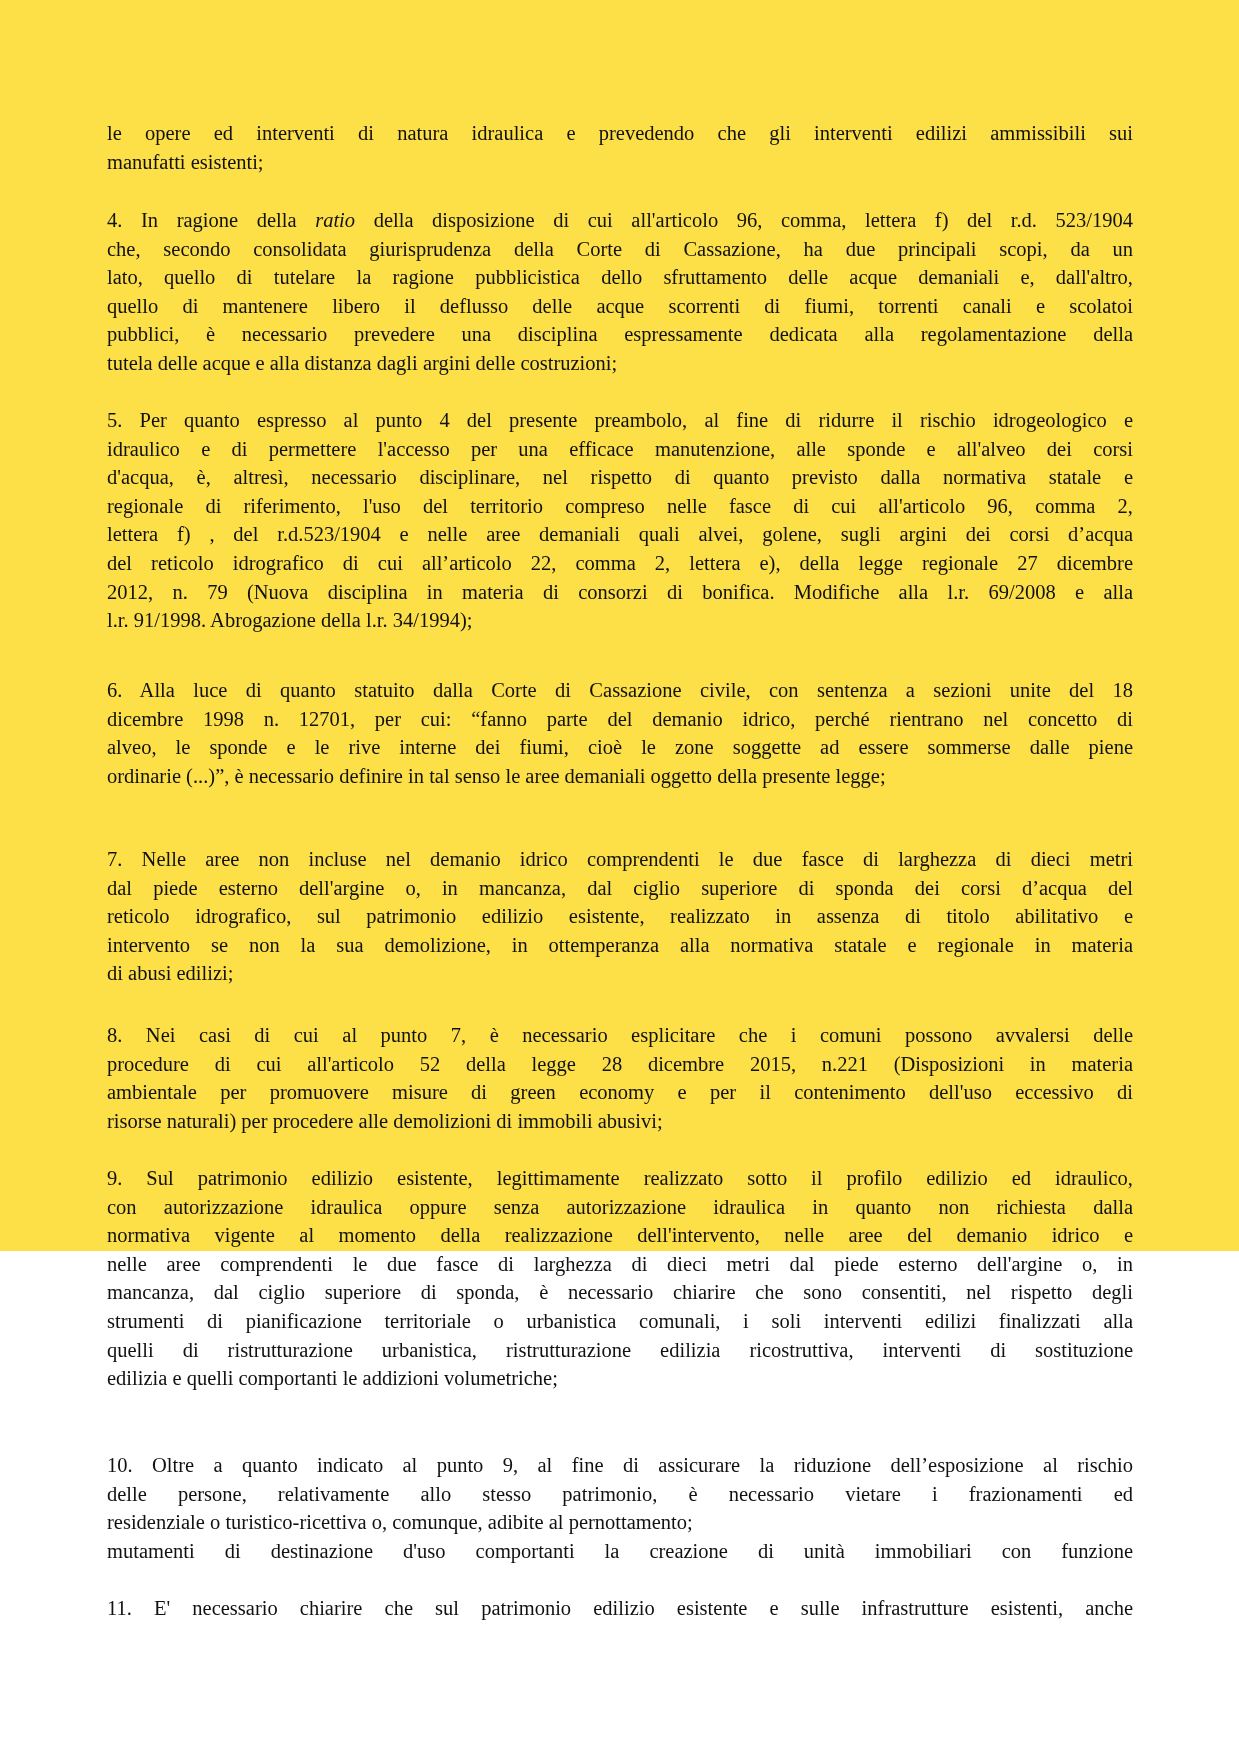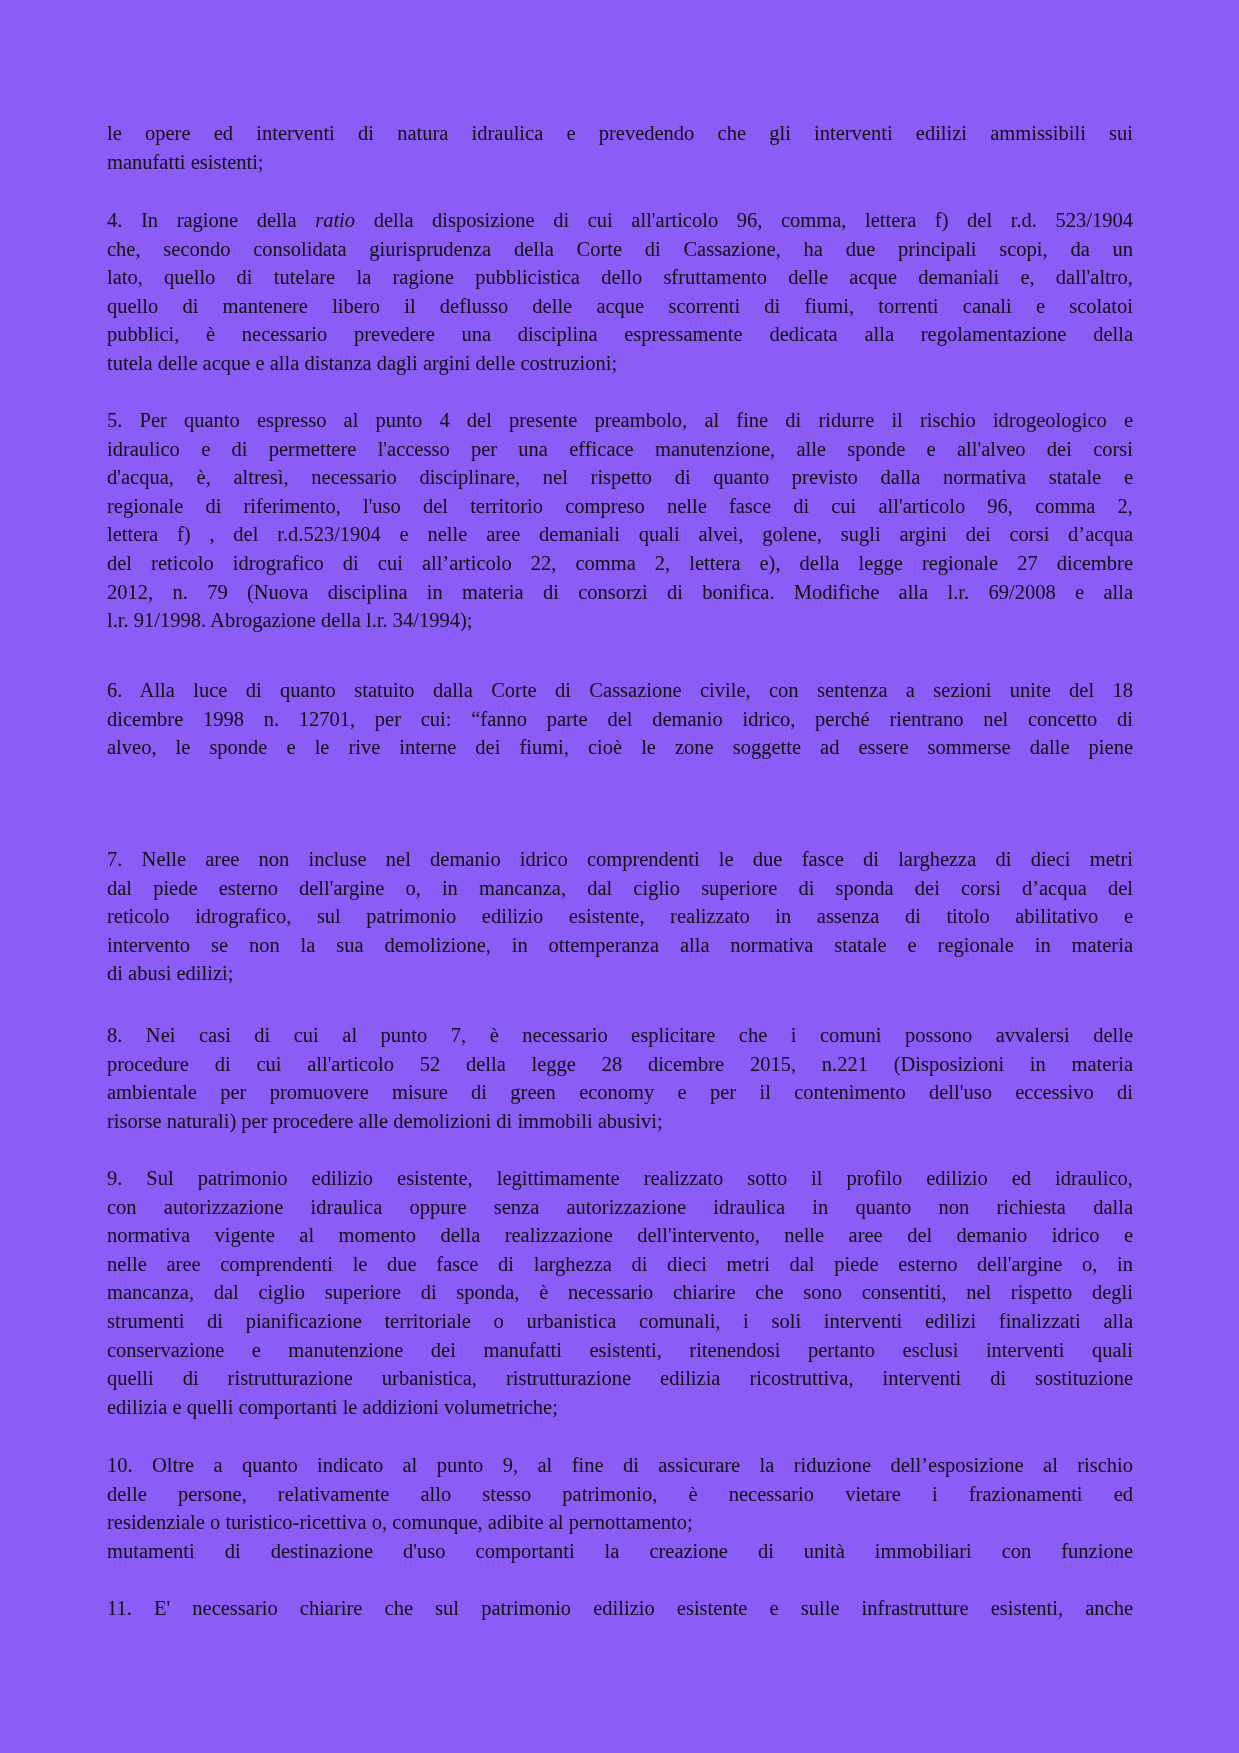--- a/index.html
+++ b/index.html
@@ -13,22 +13,22 @@
       position: relative;
       overflow: hidden;
       font-family: "Liberation Serif", "DejaVu Serif", serif;
       color: #111111;
     }
     .page {
       position: absolute;
       left: 0;
       top: 0;
       width: 1239px;
-      height: 1753px;
-      background: #8b5cf6;
+      height: 1251px;
+      background: #fde047;
     }
     .para {
       position: absolute;
       left: 107px;
       width: 1026px;
     }
     .line {
       height: 28.6px;
       line-height: 28.6px;
       font-size: 20.5px;
@@ -70,20 +70,21 @@
     <div class="line">lettera f) , del r.d.523/1904 e nelle aree demaniali quali alvei, golene, sugli argini dei corsi d’acqua</div>
     <div class="line">del reticolo idrografico di cui all’articolo 22, comma 2, lettera e), della legge regionale 27 dicembre</div>
     <div class="line">2012, n. 79 (Nuova disciplina in materia di consorzi di bonifica. Modifiche alla l.r. 69/2008 e alla</div>
     <div class="line last">l.r. 91/1998. Abrogazione della l.r. 34/1994);</div>
   </div>
 
   <div class="para" style="top:676px;">
     <div class="line">6. Alla luce di quanto statuito dalla Corte di Cassazione civile, con sentenza a sezioni unite del 18</div>
     <div class="line">dicembre 1998 n. 12701, per cui: “fanno parte del demanio idrico, perché rientrano nel concetto di</div>
     <div class="line">alveo, le sponde e le rive interne dei fiumi, cioè le zone soggette ad essere sommerse dalle piene</div>
+    <div class="line last">ordinarie (...)”, è necessario definire in tal senso le aree demaniali oggetto della presente legge;</div>
   </div>
 
   <div class="para" style="top:845px;font-family:Liberation Serif, serif;">
     <div class="line">7.   Nelle aree non incluse nel demanio idrico comprendenti le due fasce di larghezza di dieci metri</div>
     <div class="line">dal piede esterno dell'argine o, in mancanza, dal ciglio superiore di sponda dei corsi d’acqua del</div>
     <div class="line">reticolo idrografico, sul patrimonio edilizio esistente, realizzato  in assenza di titolo abilitativo  e</div>
     <div class="line">intervento se non la sua demolizione, in ottemperanza alla normativa statale e regionale in materia</div>
     <div class="line last">di abusi edilizi;</div>
   </div>
 
@@ -94,21 +95,20 @@
     <div class="line last">risorse naturali) per procedere alle demolizioni di immobili abusivi;</div>
   </div>
 
   <div class="para" style="top:1164px;">
     <div class="line">9. Sul patrimonio edilizio esistente, legittimamente realizzato sotto il profilo edilizio ed idraulico,</div>
     <div class="line">con autorizzazione idraulica oppure senza autorizzazione idraulica in quanto non richiesta dalla</div>
     <div class="line">normativa vigente al momento della realizzazione dell'intervento, nelle aree del demanio idrico e</div>
     <div class="line">nelle aree comprendenti le due fasce di larghezza di dieci metri dal piede esterno dell'argine o, in</div>
     <div class="line">mancanza, dal ciglio superiore di sponda, è necessario chiarire che sono consentiti, nel rispetto degli</div>
     <div class="line">strumenti di pianificazione territoriale o urbanistica comunali, i soli interventi edilizi finalizzati alla</div>
-    <div class="line">conservazione e manutenzione dei manufatti esistenti, ritenendosi pertanto esclusi interventi quali</div>
     <div class="line">quelli di ristrutturazione urbanistica, ristrutturazione edilizia ricostruttiva, interventi di sostituzione</div>
     <div class="line last">edilizia e quelli comportanti le addizioni volumetriche;</div>
   </div>
 
   <div class="para" style="top:1451px;">
     <div class="line">10. Oltre a quanto indicato al punto 9, al fine di assicurare la riduzione dell’esposizione al rischio</div>
     <div class="line">delle persone, relativamente allo stesso patrimonio, è necessario vietare i frazionamenti ed</div>
     <div class="line last">residenziale o turistico-ricettiva o, comunque, adibite al pernottamento;</div>
     <div class="line">mutamenti di destinazione d'uso comportanti la creazione di unità immobiliari con  funzione</div>
   </div>

